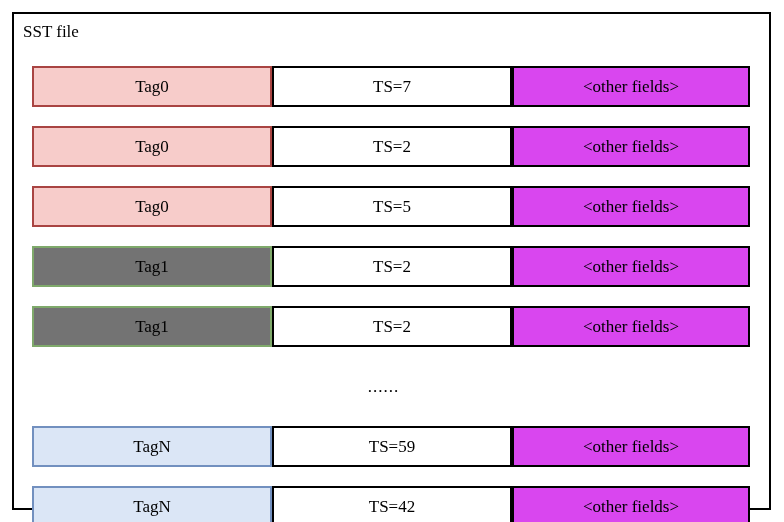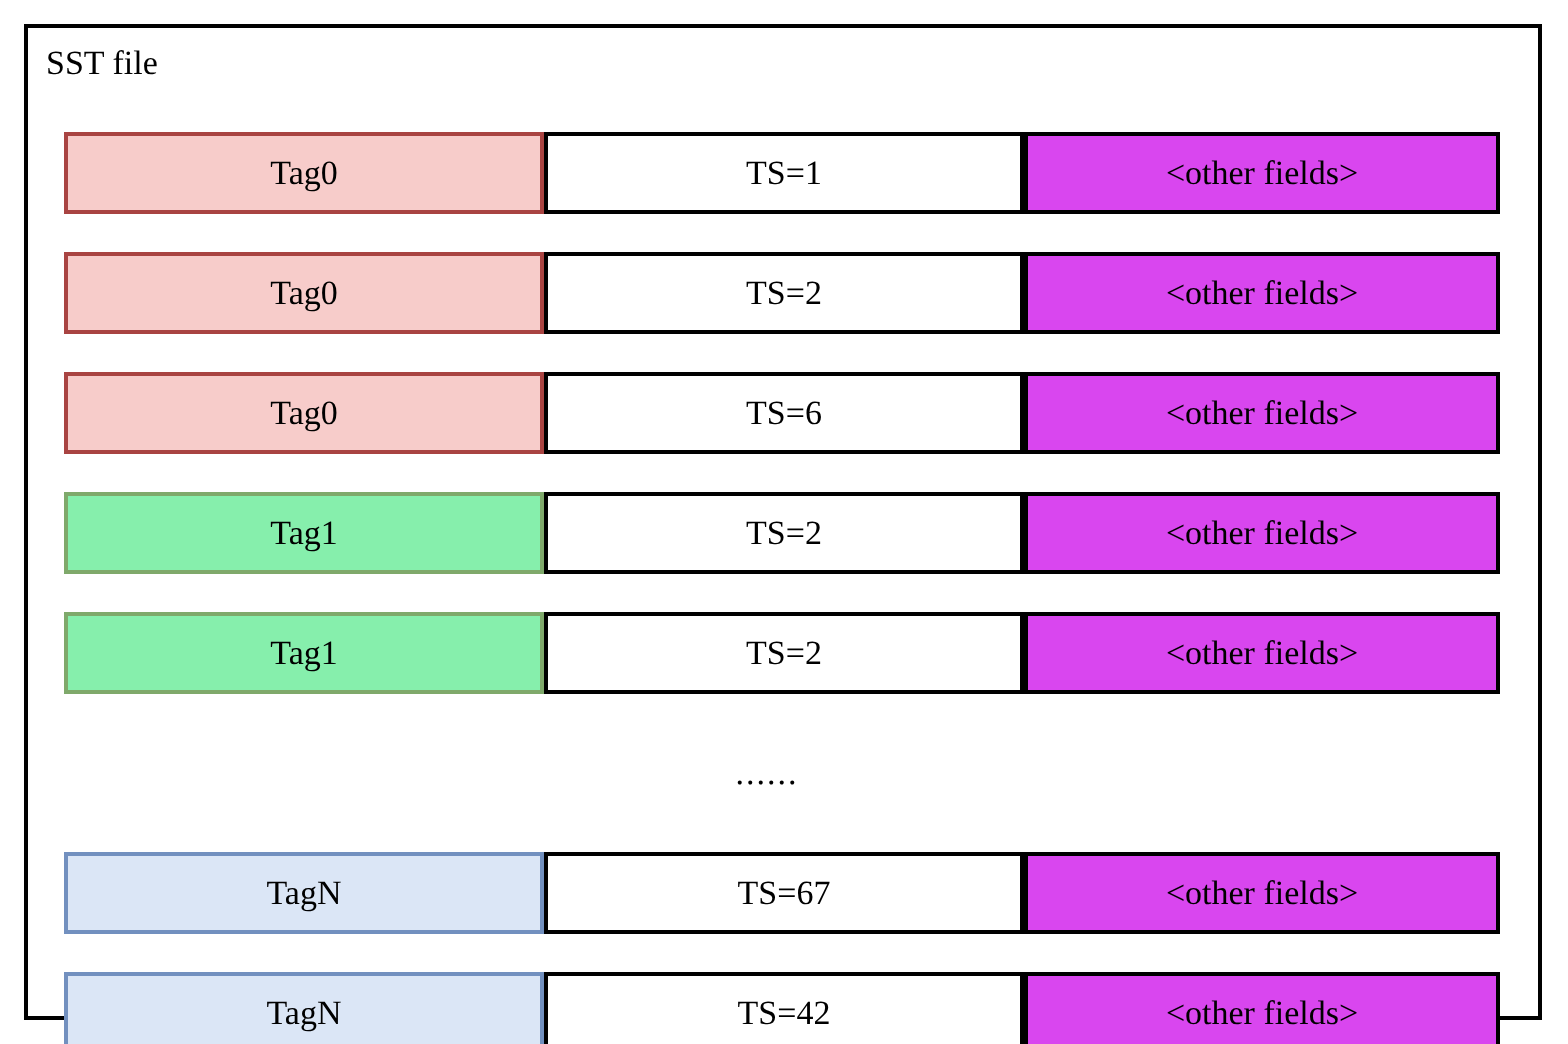--- a/index.html
+++ b/index.html
@@ -87,21 +87,21 @@
 
   .cell-other {
     left: 498px;
     width: 238px;
     border: 2px solid #000000;
     background: #d946ef;
   }
 
   
   .tag-pink  { background: #f7ccca; border-color: #a94442; }
-  .tag-green { background: #86efac; border-color: #7fa96b; }
+  .tag-green { background: #737373; border-color: #7fa96b; }
   .tag-blue  { background: #dbe6f6; border-color: #7290bf; }
 
   
   .row-ellipsis {
     position: relative;
     height: 41px;
     margin-bottom: 19px;
     display: flex;
     align-items: center;
     justify-content: center;
@@ -120,33 +120,33 @@
 <div class="canvas">
 
   <div class="sst-frame">
 
     <div class="sst-title">SST file</div>
 
     <div class="rows">
 
       <div class="row">
         <div class="cell cell-tag tag-pink">Tag0</div>
-        <div class="cell cell-ts">TS=1</div>
+        <div class="cell cell-ts">TS=7</div>
         <div class="cell cell-other">&lt;other fields&gt;</div>
       </div>
 
       <div class="row">
         <div class="cell cell-tag tag-pink">Tag0</div>
         <div class="cell cell-ts">TS=2</div>
         <div class="cell cell-other">&lt;other fields&gt;</div>
       </div>
 
       <div class="row">
         <div class="cell cell-tag tag-pink">Tag0</div>
-        <div class="cell cell-ts">TS=6</div>
+        <div class="cell cell-ts">TS=5</div>
         <div class="cell cell-other">&lt;other fields&gt;</div>
       </div>
 
       <div class="row">
         <div class="cell cell-tag tag-green">Tag1</div>
         <div class="cell cell-ts">TS=2</div>
         <div class="cell cell-other">&lt;other fields&gt;</div>
       </div>
 
       <div class="row">
@@ -154,21 +154,21 @@
         <div class="cell cell-ts">TS=2</div>
         <div class="cell cell-other">&lt;other fields&gt;</div>
       </div>
 
       <div class="row-ellipsis">
         <span class="ellipsis-dots">......</span>
       </div>
 
       <div class="row">
         <div class="cell cell-tag tag-blue">TagN</div>
-        <div class="cell cell-ts">TS=67</div>
+        <div class="cell cell-ts">TS=59</div>
         <div class="cell cell-other">&lt;other fields&gt;</div>
       </div>
 
       <div class="row">
         <div class="cell cell-tag tag-blue">TagN</div>
         <div class="cell cell-ts">TS=42</div>
         <div class="cell cell-other">&lt;other fields&gt;</div>
       </div>
 
     </div>

